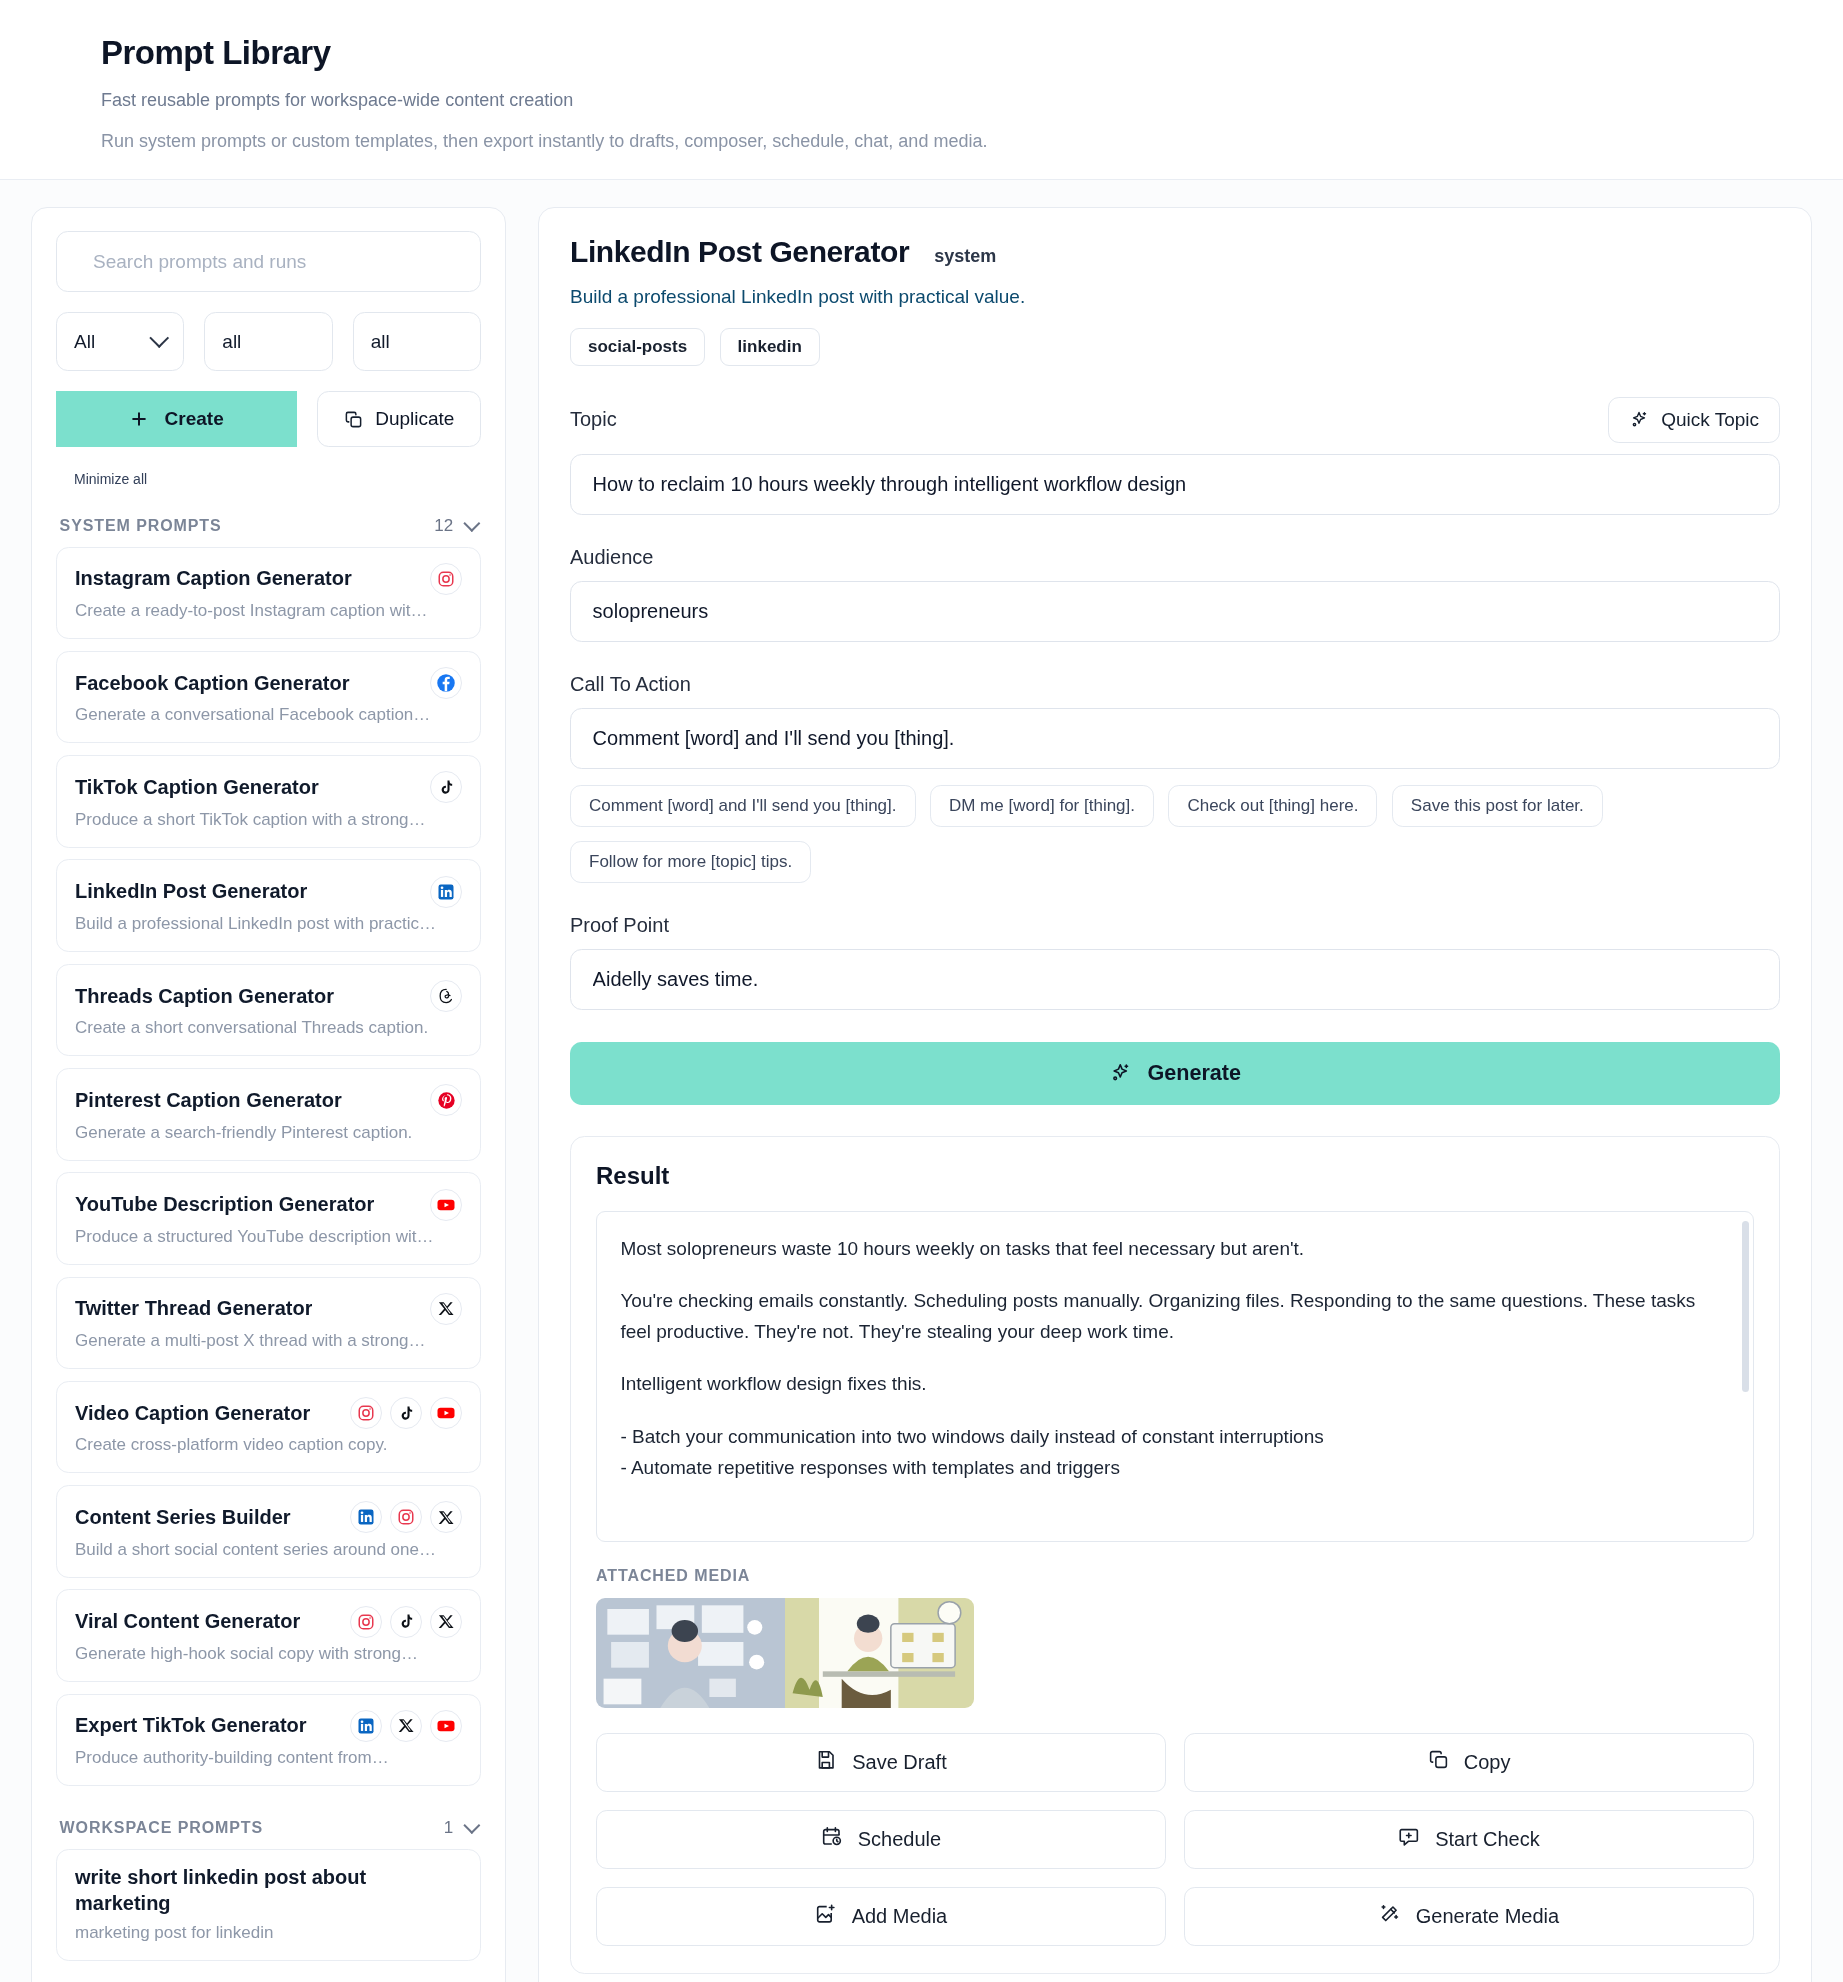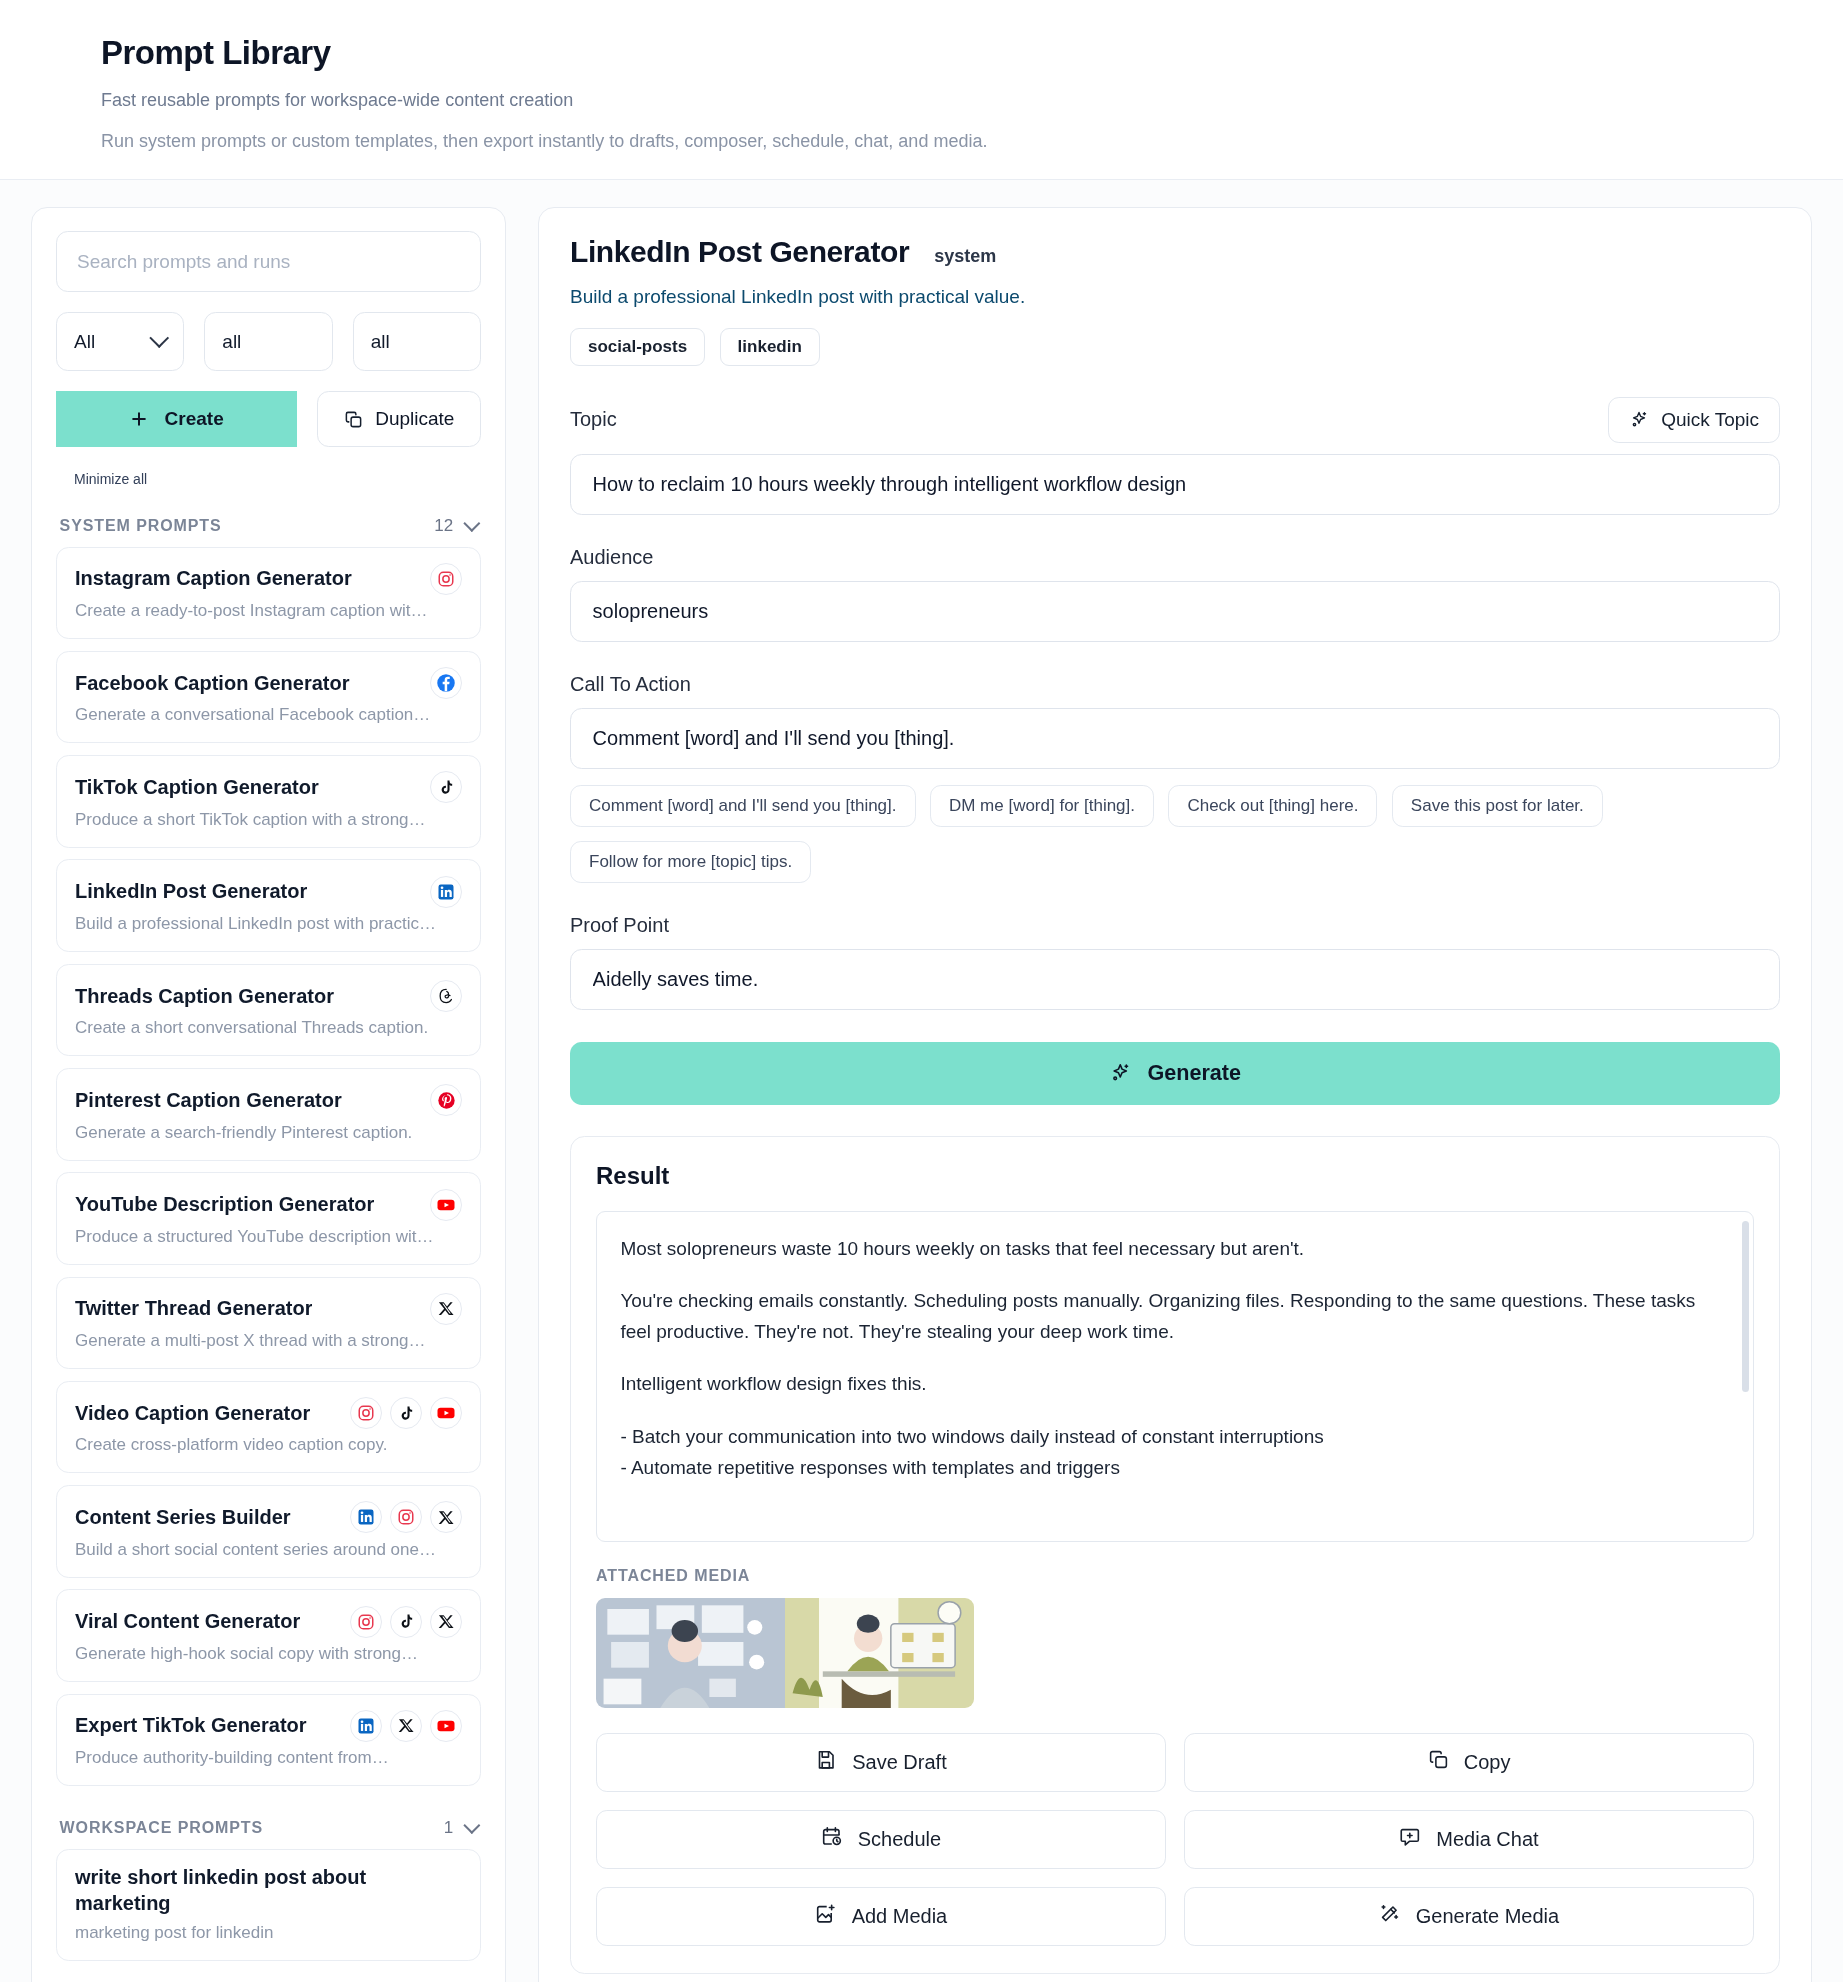--- a/index.html
+++ b/index.html
@@ -51,21 +51,21 @@
     border: 0.9px solid #e7ebf1;
     border-radius: 16px;
     padding: 23.4px 24px 0 24px;
     min-height: 1746px;
   }
   .search-input {
     width: 100%;
     height: 61px;
     border: 0.9px solid #e2e7ee;
     border-radius: 11.7px;
-    padding: 0 20px;
+    padding: 0 36px;
     font-size: 19px;
     font-family: "Liberation Sans", sans-serif;
     color: #10182a;
     outline: none;
     background: #fff;
   }
   .search-input::placeholder { color: #a9b2c1; }
 
   .filter-row {
     display: flex;
@@ -811,21 +811,21 @@
                 <circle cx="17.5" cy="16.5" r="4"></circle>
                 <path d="M17.5 14.8v1.8l1.2.9" stroke-linecap="round"></path>
               </svg></span>
             <span>Schedule</span>
           </button>
           <button class="action-btn">
             <span><svg width="21.6" height="21.6" viewBox="0 0 24 24" fill="none" stroke="#18202e" stroke-width="1.8" stroke-linejoin="round">
                 <path d="M20 4H4a1.5 1.5 0 0 0-1.5 1.5v10A1.5 1.5 0 0 0 4 17h3v4l4.5-4H20a1.5 1.5 0 0 0 1.5-1.5v-10A1.5 1.5 0 0 0 20 4z"></path>
                 <path d="M12 8v5M9.5 10.5h5" stroke-linecap="round"></path>
               </svg></span>
-            <span>Media Chat</span>
+            <span>Start Check</span>
           </button>
           <button class="action-btn">
             <span><svg width="21.6" height="21.6" viewBox="0 0 24 24" fill="none" stroke="#18202e" stroke-width="1.8" stroke-linejoin="round">
                 <path d="M18 11v8a2 2 0 0 1-2 2H5a2 2 0 0 1-2-2V6a2 2 0 0 1 2-2h8"></path>
                 <path d="M3 17l5-5 4 4 3-3 3 3"></path>
                 <path d="M18.5 2.5v5M16 5h5" stroke-linecap="round"></path>
               </svg></span>
             <span>Add Media</span>
           </button>
           <button class="action-btn">

